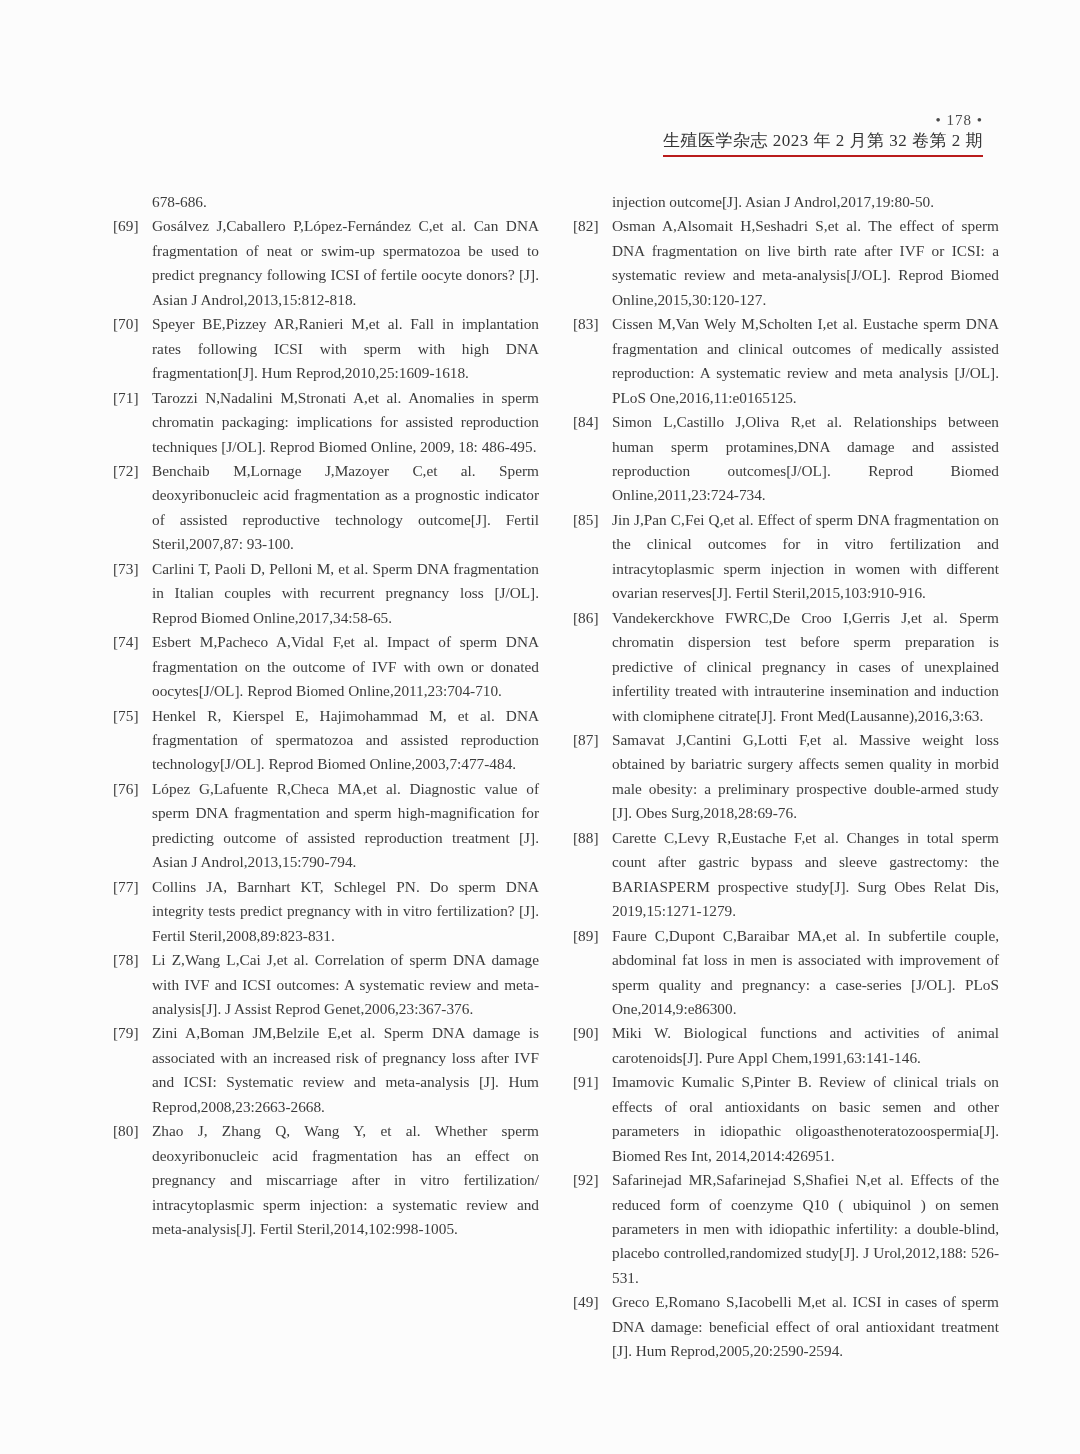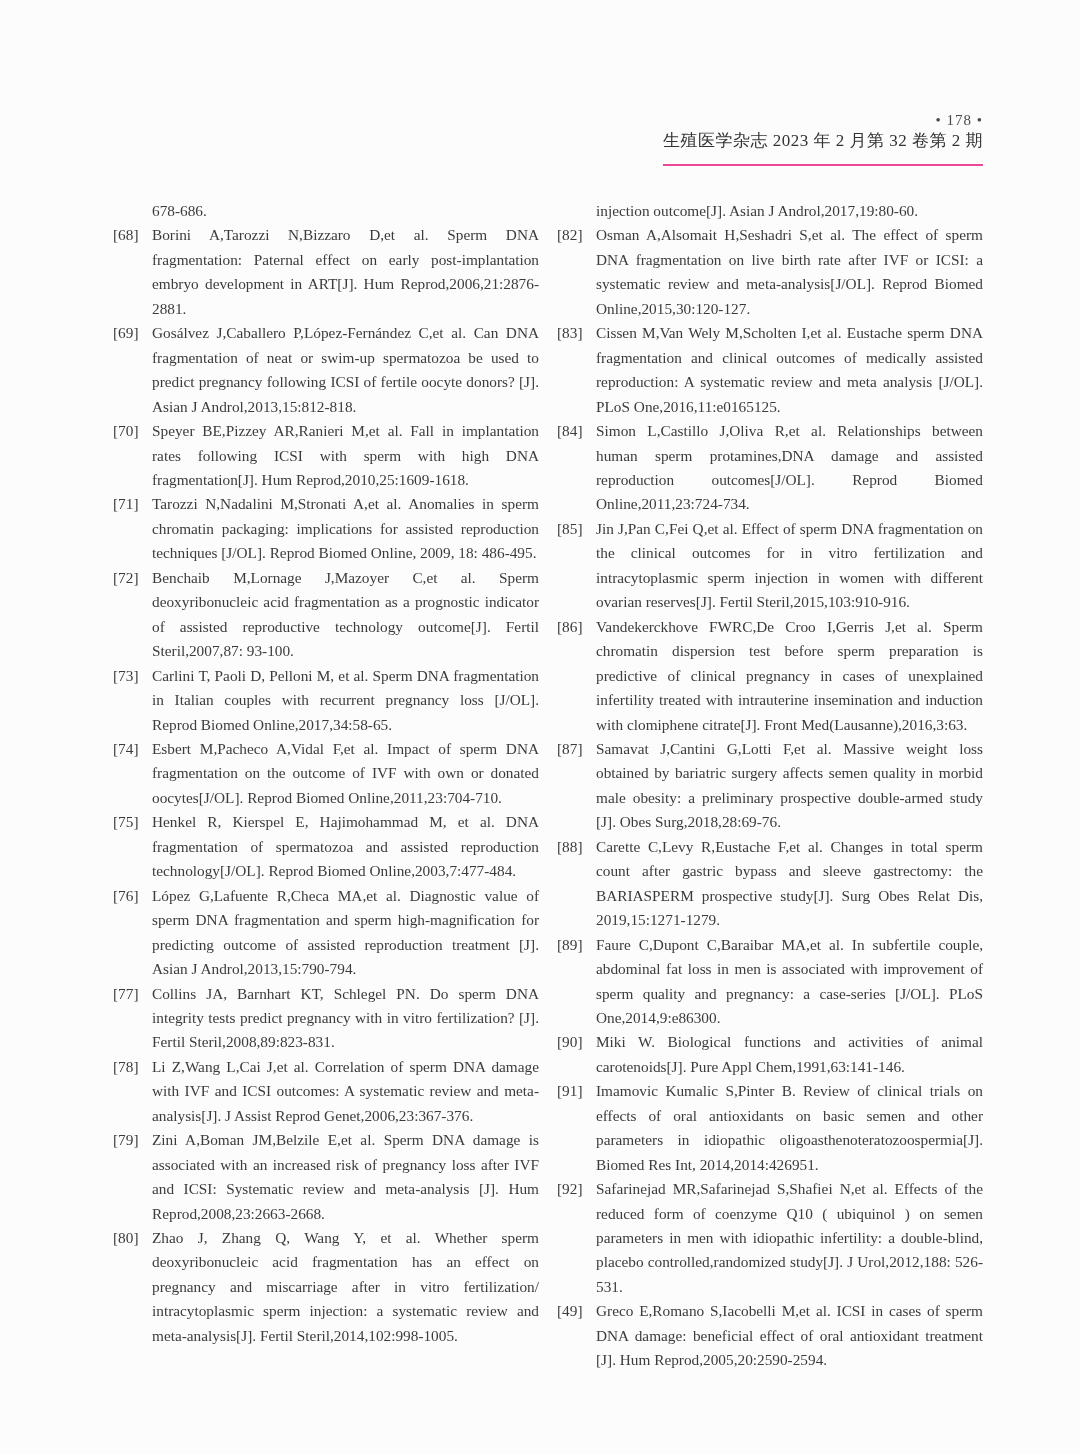--- a/index.html
+++ b/index.html
@@ -27,27 +27,27 @@
   }
   .page-num {
     font-size: 15px;
     letter-spacing: 1px;
     color: #4a4a4a;
     padding-left: 8px;
   }
   .journal-title {
     font-size: 17px;
     color: #333;
-    border-bottom: 2px solid #ec4899;
-    padding-bottom: 12px;
+    border-bottom: 2px solid #b91c1c;
+    padding-bottom: 3px;
     letter-spacing: 0.5px;
   }
   .columns {
     display: flex;
-    gap: 18px;
+    gap: 34px;
   }
   .col {
     width: 426px;
     flex: 0 0 426px;
   }
   .ref {
     position: relative;
     padding-left: 39px;
     box-sizing: border-box;
     font-size: 15.3px;
@@ -70,37 +70,36 @@
 
   <div class="page-header">
     <span class="page-num">• 178 •</span>
     <span class="journal-title">生殖医学杂志 2023 年 2 月第 32 卷第 2 期</span>
   </div>
 
   <div class="columns">
 
     <div class="col">
       <div class="ref"><span class="num"></span><span class="txt">678-686.</span></div>
-      <div class="ref"><span class="num">[68]</span><span class="txt">Borini A,Tarozzi N,Bizzaro D,et al. Sperm DNA fragmentation: Paternal effect on early post-implantation embryo development in ART[J]. Hum Reprod,2006,21:2876-2881.</span></div>
       <div class="ref"><span class="num">[69]</span><span class="txt">Gosálvez J,Caballero P,López-Fernández C,et al. Can DNA fragmentation of neat or swim-up spermatozoa be used to predict pregnancy following ICSI of fertile oocyte donors? [J]. Asian J Androl,2013,15:812-818.</span></div>
       <div class="ref"><span class="num">[70]</span><span class="txt">Speyer BE,Pizzey AR,Ranieri M,et al. Fall in implantation rates following ICSI with sperm with high DNA fragmentation[J]. Hum Reprod,2010,25:1609-1618.</span></div>
       <div class="ref"><span class="num">[71]</span><span class="txt">Tarozzi N,Nadalini M,Stronati A,et al. Anomalies in sperm chromatin packaging: implications for assisted reproduction techniques [J/OL]. Reprod Biomed Online, 2009, 18: 486-495.</span></div>
       <div class="ref"><span class="num">[72]</span><span class="txt">Benchaib M,Lornage J,Mazoyer C,et al. Sperm deoxyribonucleic acid fragmentation as a prognostic indicator of assisted reproductive technology outcome[J]. Fertil Steril,2007,87: 93-100.</span></div>
       <div class="ref"><span class="num">[73]</span><span class="txt">Carlini T, Paoli D, Pelloni M, et al. Sperm DNA fragmentation in Italian couples with recurrent pregnancy loss [J/OL]. Reprod Biomed Online,2017,34:58-65.</span></div>
       <div class="ref"><span class="num">[74]</span><span class="txt">Esbert M,Pacheco A,Vidal F,et al. Impact of sperm DNA fragmentation on the outcome of IVF with own or donated oocytes[J/OL]. Reprod Biomed Online,2011,23:704-710.</span></div>
       <div class="ref"><span class="num">[75]</span><span class="txt">Henkel R, Kierspel E, Hajimohammad M, et al. DNA fragmentation of spermatozoa and assisted reproduction technology[J/OL]. Reprod Biomed Online,2003,7:477-484.</span></div>
       <div class="ref"><span class="num">[76]</span><span class="txt">López G,Lafuente R,Checa MA,et al. Diagnostic value of sperm DNA fragmentation and sperm high-magnification for predicting outcome of assisted reproduction treatment [J]. Asian J Androl,2013,15:790-794.</span></div>
       <div class="ref"><span class="num">[77]</span><span class="txt">Collins JA, Barnhart KT, Schlegel PN. Do sperm DNA integrity tests predict pregnancy with in vitro fertilization? [J]. Fertil Steril,2008,89:823-831.</span></div>
       <div class="ref"><span class="num">[78]</span><span class="txt">Li Z,Wang L,Cai J,et al. Correlation of sperm DNA damage with IVF and ICSI outcomes: A systematic review and meta-analysis[J]. J Assist Reprod Genet,2006,23:367-376.</span></div>
       <div class="ref"><span class="num">[79]</span><span class="txt">Zini A,Boman JM,Belzile E,et al. Sperm DNA damage is associated with an increased risk of pregnancy loss after IVF and ICSI: Systematic review and meta-analysis [J]. Hum Reprod,2008,23:2663-2668.</span></div>
       <div class="ref"><span class="num">[80]</span><span class="txt">Zhao J, Zhang Q, Wang Y, et al. Whether sperm deoxyribonucleic acid fragmentation has an effect on pregnancy and miscarriage after in vitro fertilization/ intracytoplasmic sperm injection: a systematic review and meta-analysis[J]. Fertil Steril,2014,102:998-1005.</span></div>
     </div>
 
     <div class="col">
-      <div class="ref"><span class="num"></span><span class="txt">injection outcome[J]. Asian J Androl,2017,19:80-60.</span></div>
+      <div class="ref"><span class="num"></span><span class="txt">injection outcome[J]. Asian J Androl,2017,19:80-50.</span></div>
       <div class="ref"><span class="num">[82]</span><span class="txt">Osman A,Alsomait H,Seshadri S,et al. The effect of sperm DNA fragmentation on live birth rate after IVF or ICSI: a systematic review and meta-analysis[J/OL]. Reprod Biomed Online,2015,30:120-127.</span></div>
       <div class="ref"><span class="num">[83]</span><span class="txt">Cissen M,Van Wely M,Scholten I,et al. Eustache sperm DNA fragmentation and clinical outcomes of medically assisted reproduction: A systematic review and meta analysis [J/OL]. PLoS One,2016,11:e0165125.</span></div>
       <div class="ref"><span class="num">[84]</span><span class="txt">Simon L,Castillo J,Oliva R,et al. Relationships between human sperm protamines,DNA damage and assisted reproduction outcomes[J/OL]. Reprod Biomed Online,2011,23:724-734.</span></div>
       <div class="ref"><span class="num">[85]</span><span class="txt">Jin J,Pan C,Fei Q,et al. Effect of sperm DNA fragmentation on the clinical outcomes for in vitro fertilization and intracytoplasmic sperm injection in women with different ovarian reserves[J]. Fertil Steril,2015,103:910-916.</span></div>
       <div class="ref"><span class="num">[86]</span><span class="txt">Vandekerckhove FWRC,De Croo I,Gerris J,et al. Sperm chromatin dispersion test before sperm preparation is predictive of clinical pregnancy in cases of unexplained infertility treated with intrauterine insemination and induction with clomiphene citrate[J]. Front Med(Lausanne),2016,3:63.</span></div>
       <div class="ref"><span class="num">[87]</span><span class="txt">Samavat J,Cantini G,Lotti F,et al. Massive weight loss obtained by bariatric surgery affects semen quality in morbid male obesity: a preliminary prospective double-armed study [J]. Obes Surg,2018,28:69-76.</span></div>
       <div class="ref"><span class="num">[88]</span><span class="txt">Carette C,Levy R,Eustache F,et al. Changes in total sperm count after gastric bypass and sleeve gastrectomy: the BARIASPERM prospective study[J]. Surg Obes Relat Dis, 2019,15:1271-1279.</span></div>
       <div class="ref"><span class="num">[89]</span><span class="txt">Faure C,Dupont C,Baraibar MA,et al. In subfertile couple, abdominal fat loss in men is associated with improvement of sperm quality and pregnancy: a case-series [J/OL]. PLoS One,2014,9:e86300.</span></div>
       <div class="ref"><span class="num">[90]</span><span class="txt">Miki W. Biological functions and activities of animal carotenoids[J]. Pure Appl Chem,1991,63:141-146.</span></div>
       <div class="ref"><span class="num">[91]</span><span class="txt">Imamovic Kumalic S,Pinter B. Review of clinical trials on effects of oral antioxidants on basic semen and other parameters in idiopathic oligoasthenoteratozoospermia[J]. Biomed Res Int, 2014,2014:426951.</span></div>

